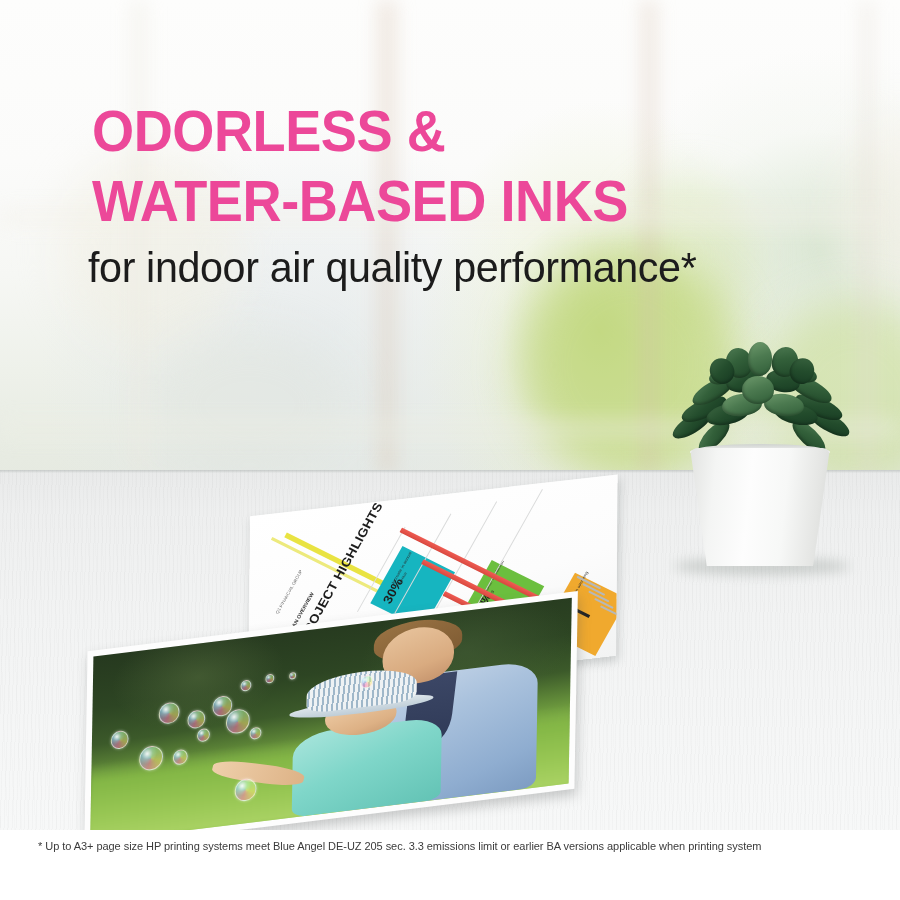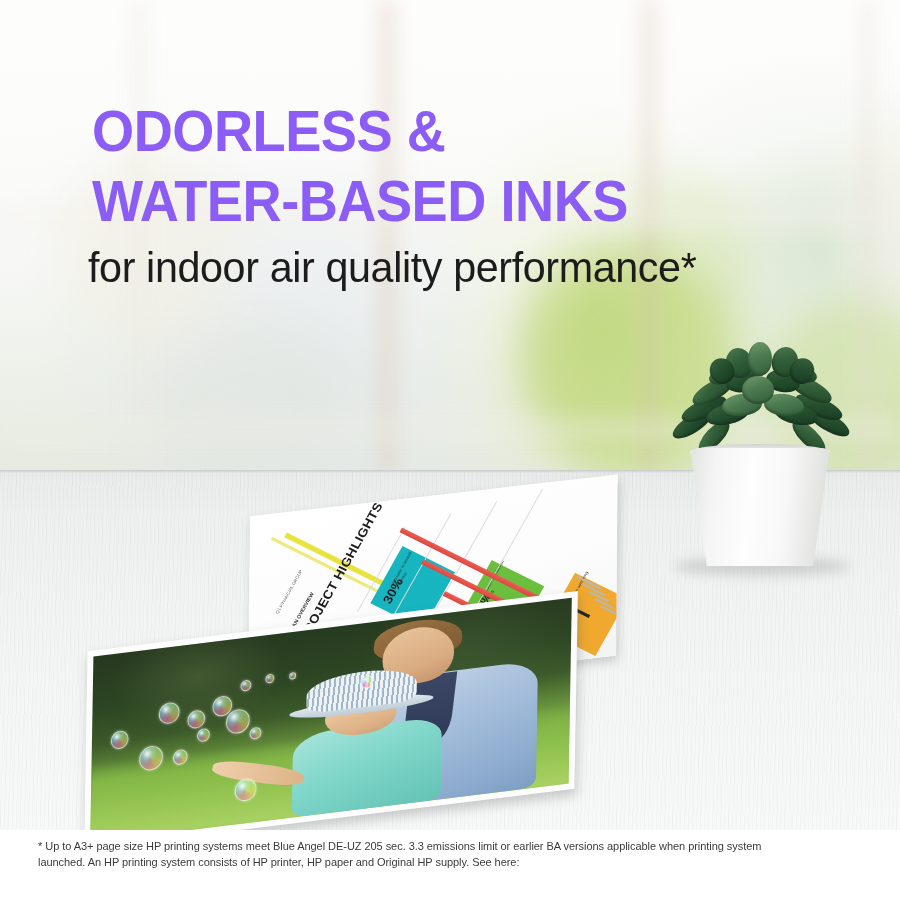--- a/index.html
+++ b/index.html
@@ -390,21 +390,21 @@
     border-radius: 40%;
     background: linear-gradient(100deg, #efd0ab 0%, #ddb286 100%);
     transform: rotate(14deg);
   }
 
   
   .headline {
     position: absolute;
     left: 92px;
     top: 96px;
-    color: #8b5cf6;
+    color: #ec4899;
     font-size: 57px;
     font-weight: bold;
     line-height: 1.23;
     letter-spacing: -0.5px;
     white-space: nowrap;
   }
   .headline .line {
     display: block;
     transform: scaleX(0.95);
     transform-origin: left center;
@@ -583,16 +583,15 @@
 
   <div class="headline">
     <span class="line">ODORLESS &amp;</span>
     <span class="line">WATER-BASED INKS</span>
   </div>
 
   <div class="subhead">for indoor air quality performance*</div>
 
   <div class="footnote">
     <p>* Up to A3+ page size HP printing systems meet Blue Angel DE-UZ 205 sec. 3.3 emissions limit or earlier BA versions applicable when printing system</p>
-    <p>launched. An HP printing system consists of HP printer, HP paper and Original HP supply. See here:</p>
   </div>
 
 </div>
 
 </body></html>

